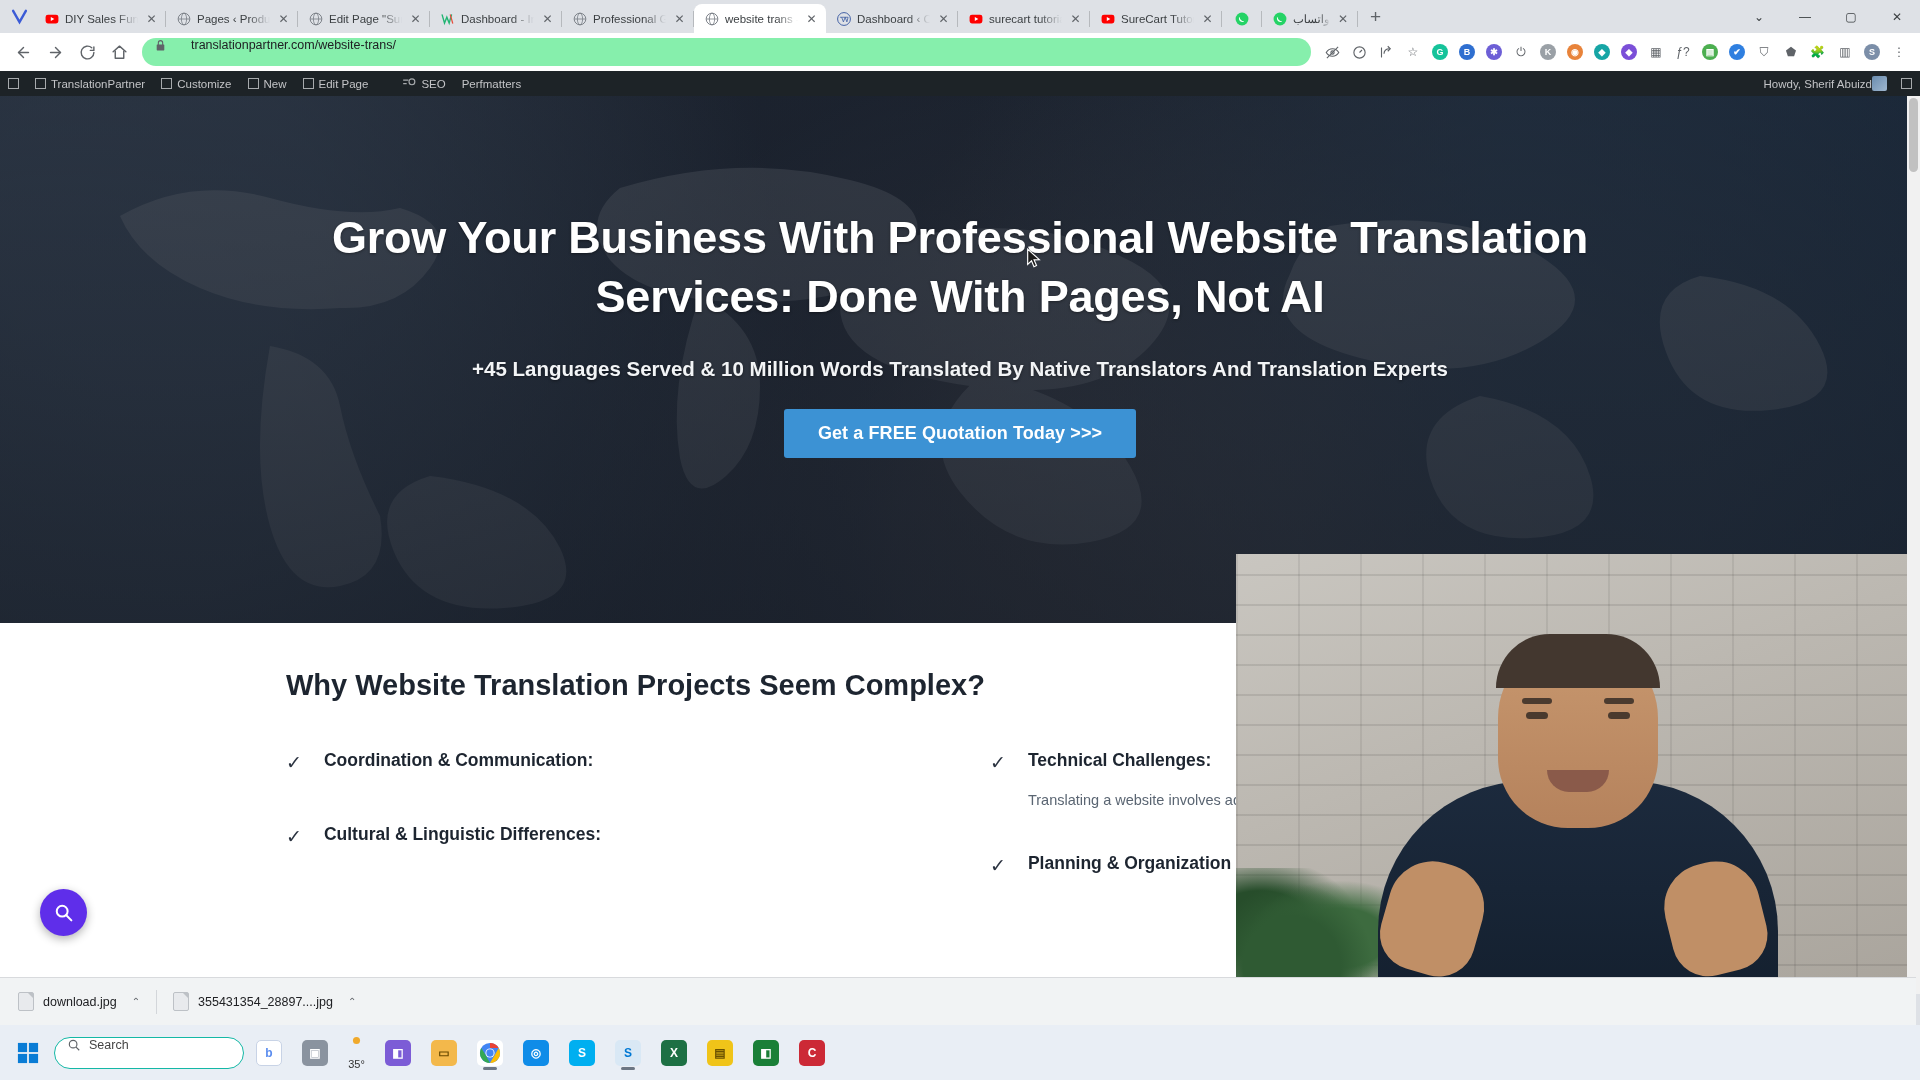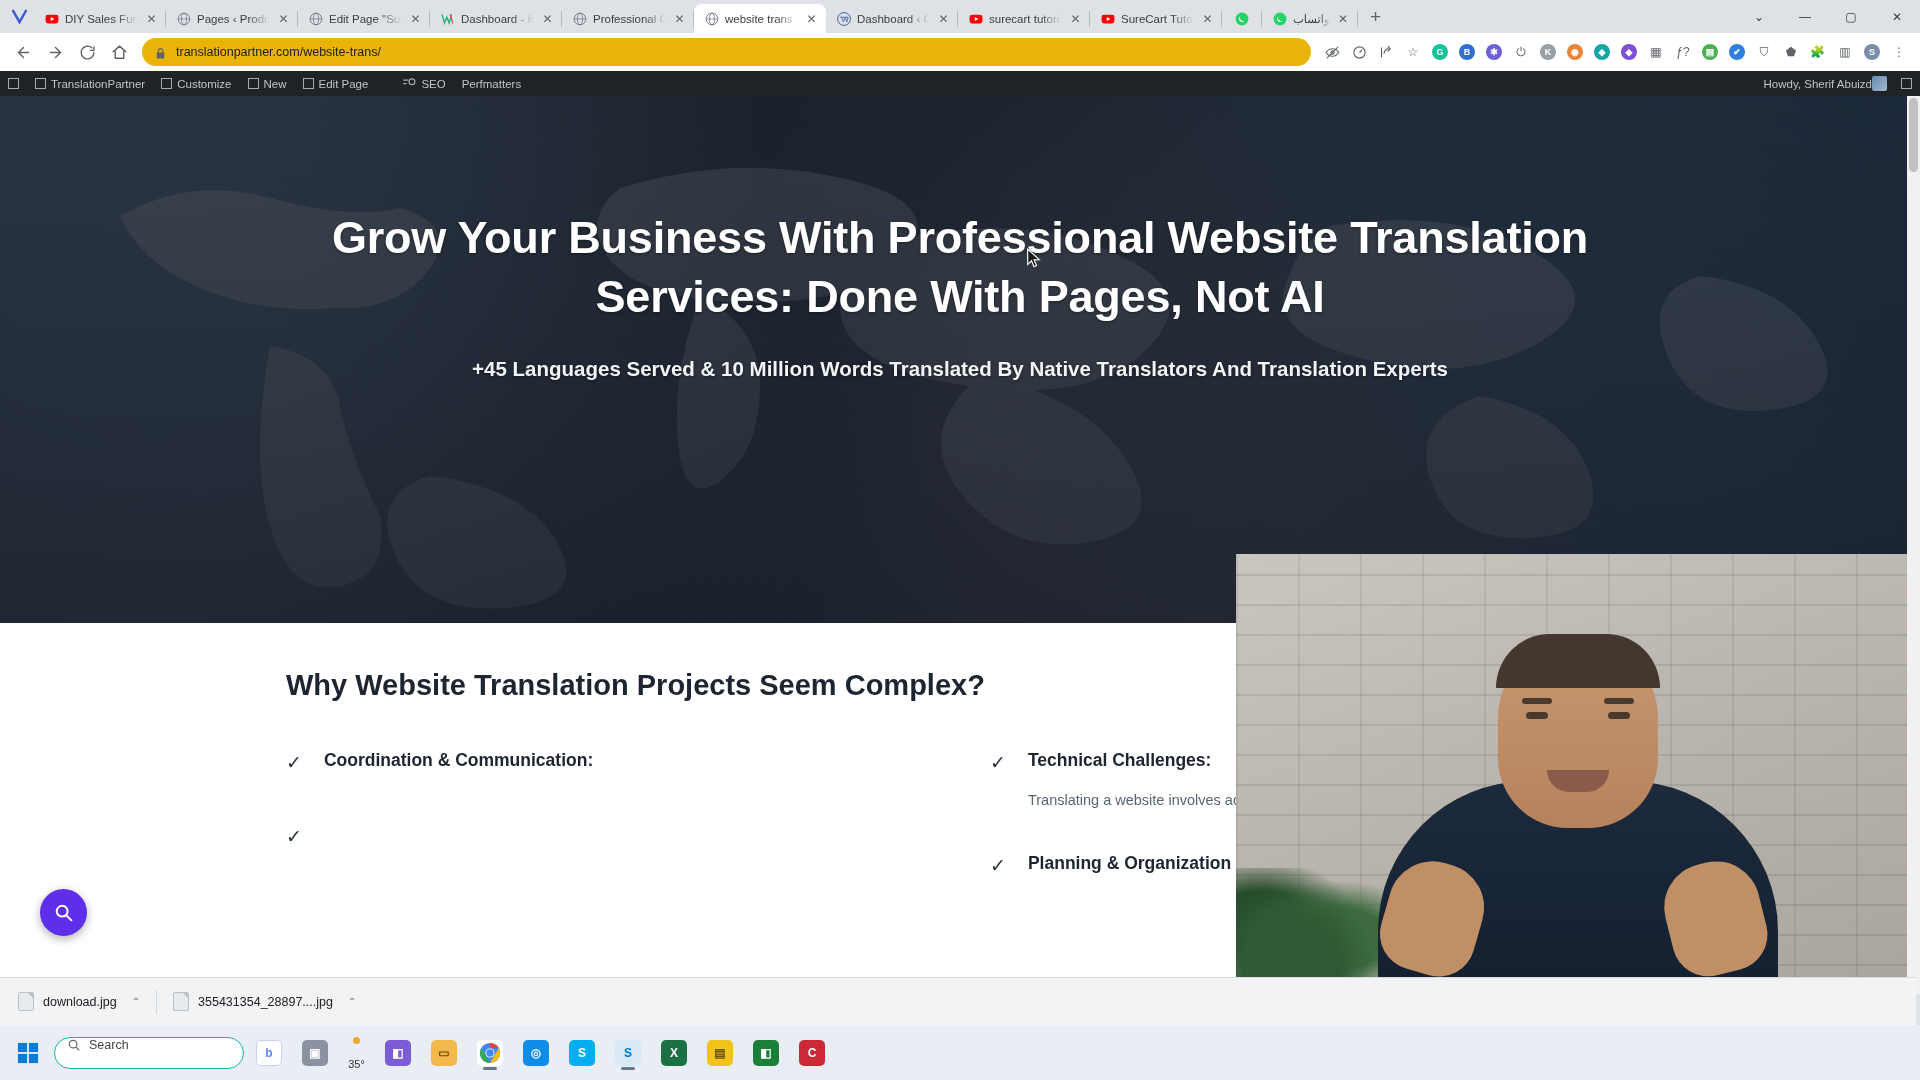--- a/index.html
+++ b/index.html
@@ -28,22 +28,22 @@
   .tab.narrow { max-width:40px; min-width:40px; padding:0 4px; justify-content:center; }
   .newtab { width:28px; height:28px; display:flex; align-items:center; justify-content:center;
             font-size:19px; color:#5f6368; margin-left:4px; margin-bottom:2px; }
   .wincontrols { position:absolute; right:0; top:0; height:33px; display:flex; align-items:center; }
   .wc { width:46px; height:33px; display:flex; align-items:center; justify-content:center; color:#3c4043; font-size:12px; }
 
   
   .toolbar { height:38px; background:#fff; display:flex; align-items:center; padding:0 8px; gap:2px; }
   .navbtn { width:30px; height:30px; display:flex; align-items:center; justify-content:center; color:#5f6368; }
   .navbtn svg { width:17px; height:17px; }
-  .omnibox { flex:1; height:28px; background:#eab308; border-radius:14px; display:flex; align-items:center;
-             padding:0 12px; gap:9px; margin:0 6px; }
+  .omnibox { flex:1; height:28px; background:#86efac; border-radius:14px; display:flex; align-items:flex-start;
+             padding:0 12px; gap:24px; margin:0 6px; }
   .omnibox .lock { width:13px; height:13px; color:#5f6368; }
   .omnibox .url { font-size:12.5px; color:#202124; }
   .tbicons { display:flex; align-items:center; gap:1px; }
   .tbi { width:26px; height:28px; display:flex; align-items:center; justify-content:center; color:#5f6368; font-size:12px; }
   .tbi svg { width:15px; height:15px; }
   .circicon { width:16px; height:16px; border-radius:50%; display:flex; align-items:center; justify-content:center;
               font-size:9px; color:#fff; font-weight:bold; }
 
   
   .adminbar { height:25px; background:#1d2327; display:flex; align-items:center; color:#c3c4c7; font-size:11.5px; }
@@ -449,36 +449,40 @@
             <path d="M1700 180 q90 10 120 70 q28 56-50 64 q-80 8-104-58 q-22-60 34-76z"></path>
             <path d="M430 380 q100 12 130 72 q26 54-56 60 q-84 6-110-56 q-24-58 36-76z"></path>
           </g>
         </svg>
       </div>
       <div class="hero-veil"></div>
 
       <div class="hero-inner">
         <h1 class="hero-h1">Grow Your Business With Professional Website Translation Services: Done With Pages, Not AI</h1>
         <div class="hero-sub">+45 Languages Served &amp; 10 Million Words Translated By Native Translators And Translation Experts</div>
+        <button class="hero-cta">Get a FREE Quotation Today &gt;&gt;&gt;</button>
       </div>
     </div>
 
     <div class="section">
       <div class="sec-title">Why Website Translation Projects Seem Complex?</div>
 
       <div class="cols">
         <div class="col">
           <div class="feat">
             <span class="check">✓</span>
             <div>
               <div class="feat-h">Coordination &amp; Communication:</div>
             </div>
           </div>
           <div class="feat">
             <span class="check">✓</span>
+            <div>
+              <div class="feat-h">Cultural &amp; Linguistic Differences:</div>
+            </div>
           </div>
         </div>
 
         <div class="col">
           <div class="feat">
             <span class="check">✓</span>
             <div>
               <div class="feat-h">Technical Challenges:</div>
               <div class="feat-p">Translating a website involves adapting the website's technical other multimedia elements.</div>
             </div>

